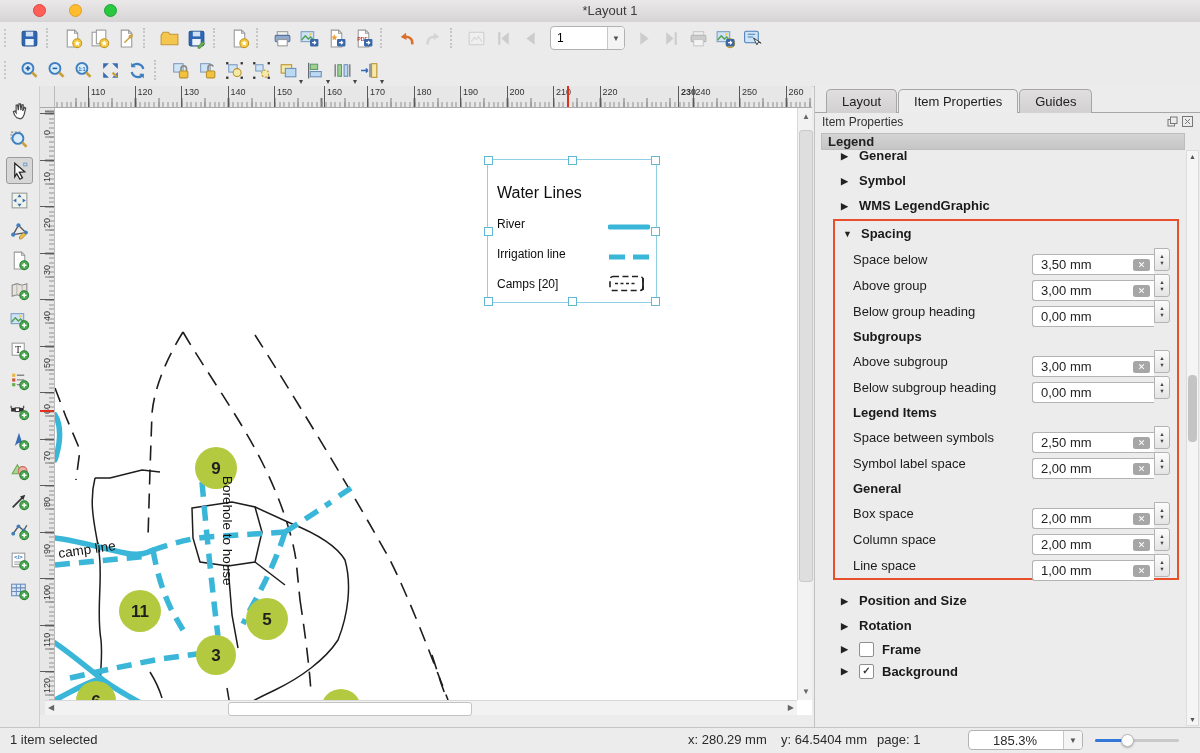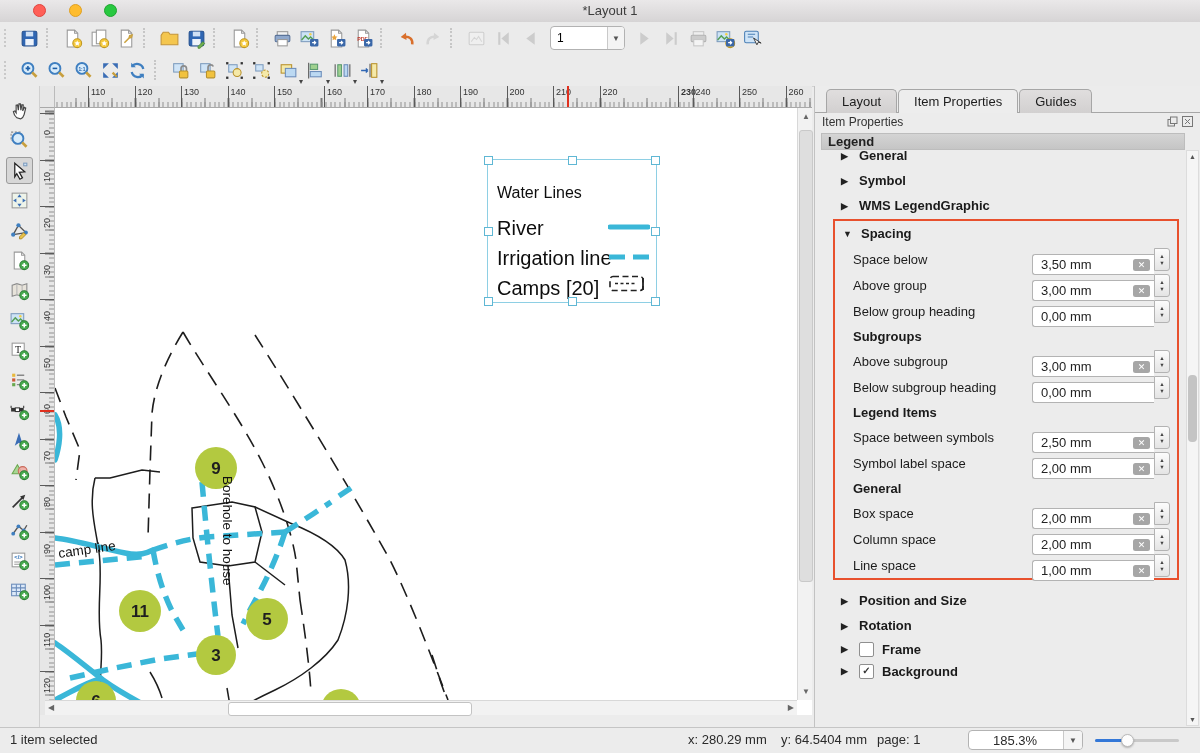--- a/index.html
+++ b/index.html
@@ -72,21 +72,21 @@
   #vscroll{position:absolute;right:0;top:0;width:15px;bottom:15px;background:#f2f2f2;
     border-left:1px solid #d8d8d8;box-sizing:border-box;}
   #vthumb{position:absolute;left:1px;width:12px;top:22px;height:450px;background:#dedede;
     border:1px solid #c9c9c9;border-radius:3px;}
 
   
   #legenditem{position:absolute;left:432px;top:51px;width:168px;height:142px;
     border:1px solid #8ecfe4;background:#fff;}
   .handle{position:absolute;width:9px;height:9px;background:#fff;border:1px solid #5fb7d4;box-sizing:border-box;}
   .leg-title{position:absolute;left:9px;top:24px;font-size:16px;color:#0d0d0d;}
-  .leg-label{position:absolute;left:9px;font-size:20px;color:#0d0d0d;}
+  .leg-label{position:absolute;left:9px;font-size:12px;color:#0d0d0d;}
   .leg-swatch{position:absolute;left:120px;}
 
   
   #panel{position:absolute;left:814px;top:86px;width:386px;bottom:25px;background:#ececec;
     border-left:1px solid #c2c2c2;box-sizing:border-box;}
   #tabline{position:absolute;top:26px;left:0;right:0;border-top:1px solid #a6a6a6;}
   #tabs{position:absolute;top:3px;left:11px;display:flex;height:24px;z-index:2;}
   .tab{padding:0 15px;border:1px solid #a6a6a6;border-bottom:none;border-radius:5px 5px 0 0;
     background:linear-gradient(#e0dede,#d2d0d0);font-size:13px;display:flex;align-items:center;
     margin-right:1px;color:#1d1d1d;}

